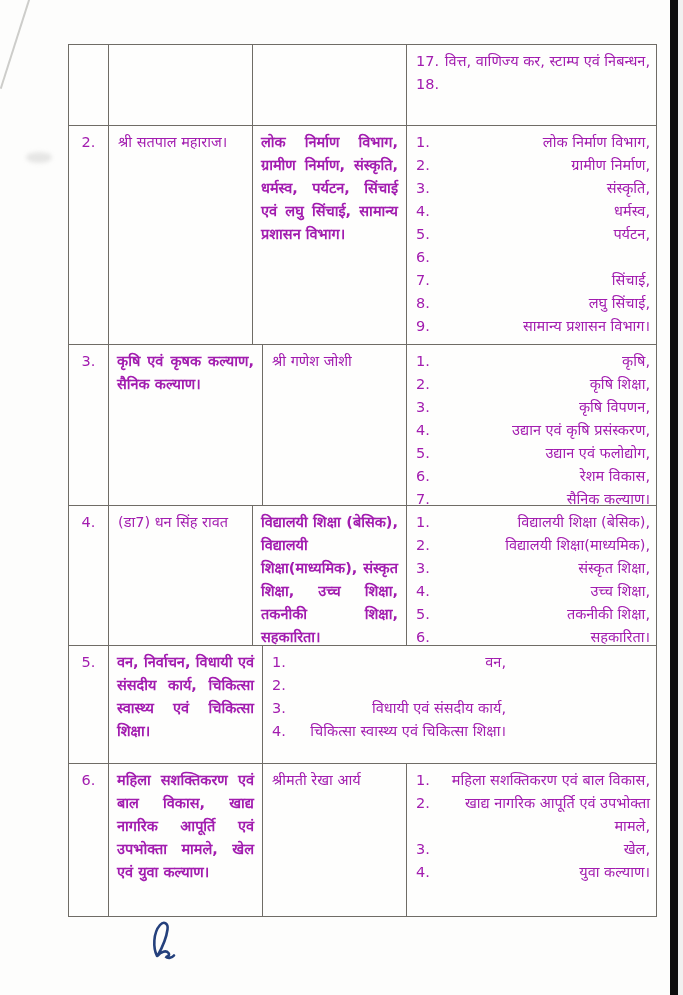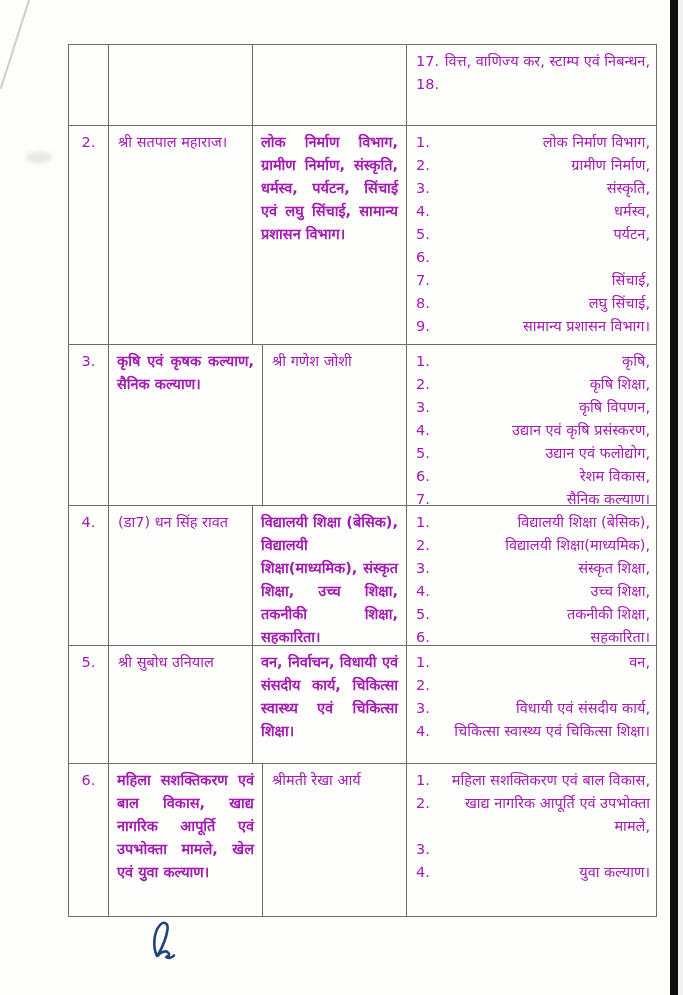--- a/index.html
+++ b/index.html
@@ -182,21 +182,20 @@
           </div>
         <div class="dept">
             <span class="dnum">6.</span>
             <span class="dtext">सहकारिता।</span>
           </div>
       </div>
     </div>
 
     <div class="trow r4">
       <div class="cell c-serial">5.</div>
-      <div class="cell c-name">श्री सुबोध उनियाल</div>
       <div class="cell c-charge">वन, निर्वाचन, विधायी एवं संसदीय कार्य, चिकित्सा स्वास्थ्य एवं चिकित्सा शिक्षा।</div>
       <div class="cell c-depts">
         <div class="dept">
             <span class="dnum">1.</span>
             <span class="dtext">वन,</span>
           </div>
         <div class="dept">
             <span class="dnum">2.</span>
           </div>
         <div class="dept">
@@ -218,20 +217,21 @@
         <div class="dept">
             <span class="dnum">1.</span>
             <span class="dtext">महिला सशक्तिकरण एवं बाल विकास,</span>
           </div>
         <div class="dept">
             <span class="dnum">2.</span>
             <span class="dtext">खाद्य नागरिक आपूर्ति एवं उपभोक्ता मामले,</span>
           </div>
         <div class="dept">
             <span class="dnum">3.</span>
+            <span class="dtext">खेल,</span>
           </div>
         <div class="dept">
             <span class="dnum">4.</span>
             <span class="dtext">युवा कल्याण।</span>
           </div>
       </div>
     </div>
 
   </div>
 

